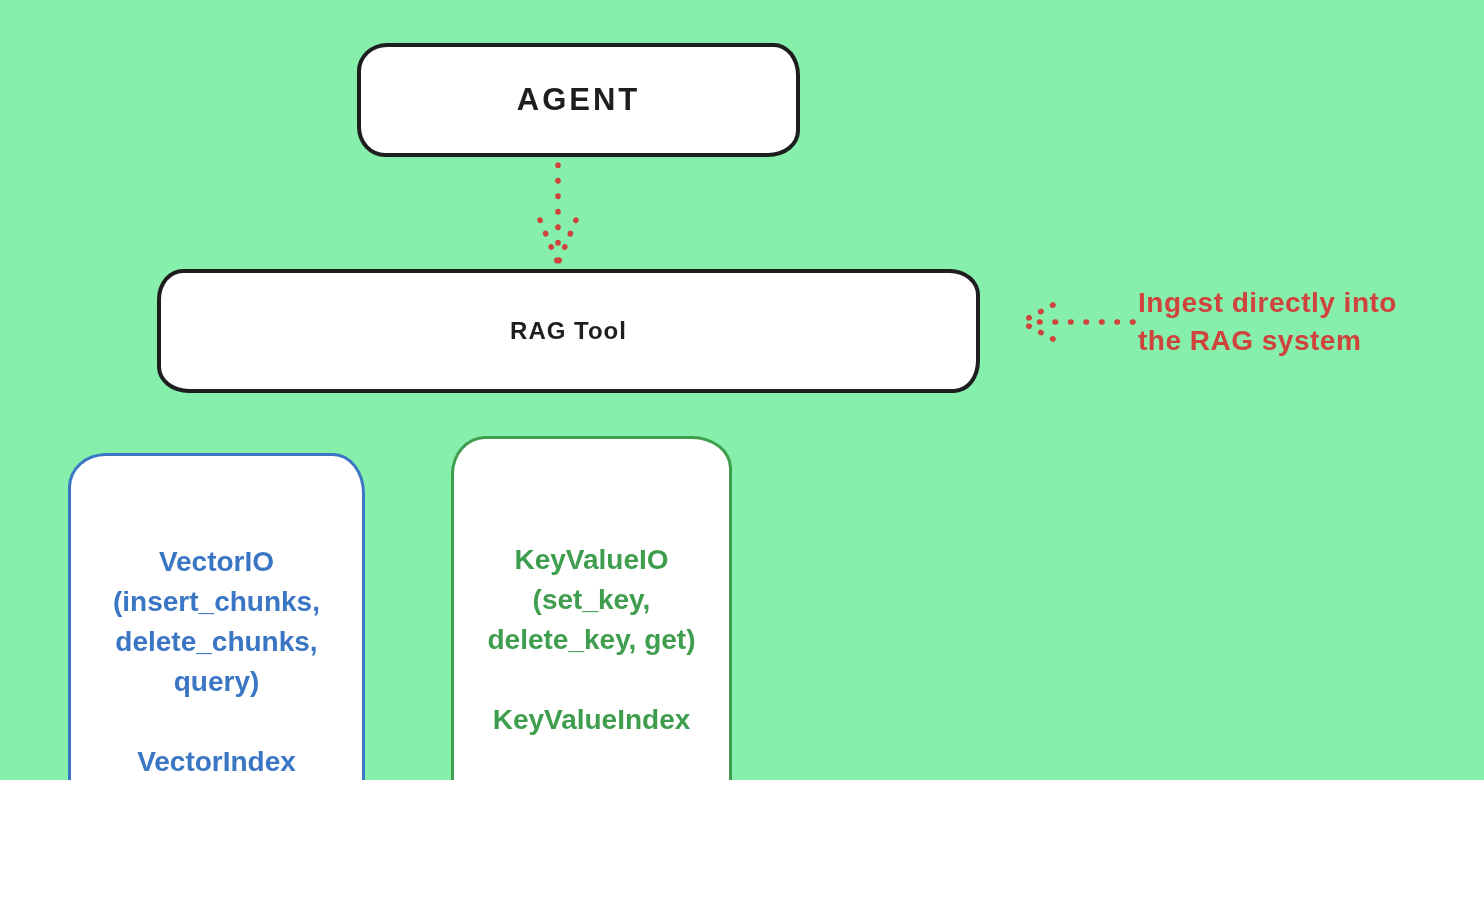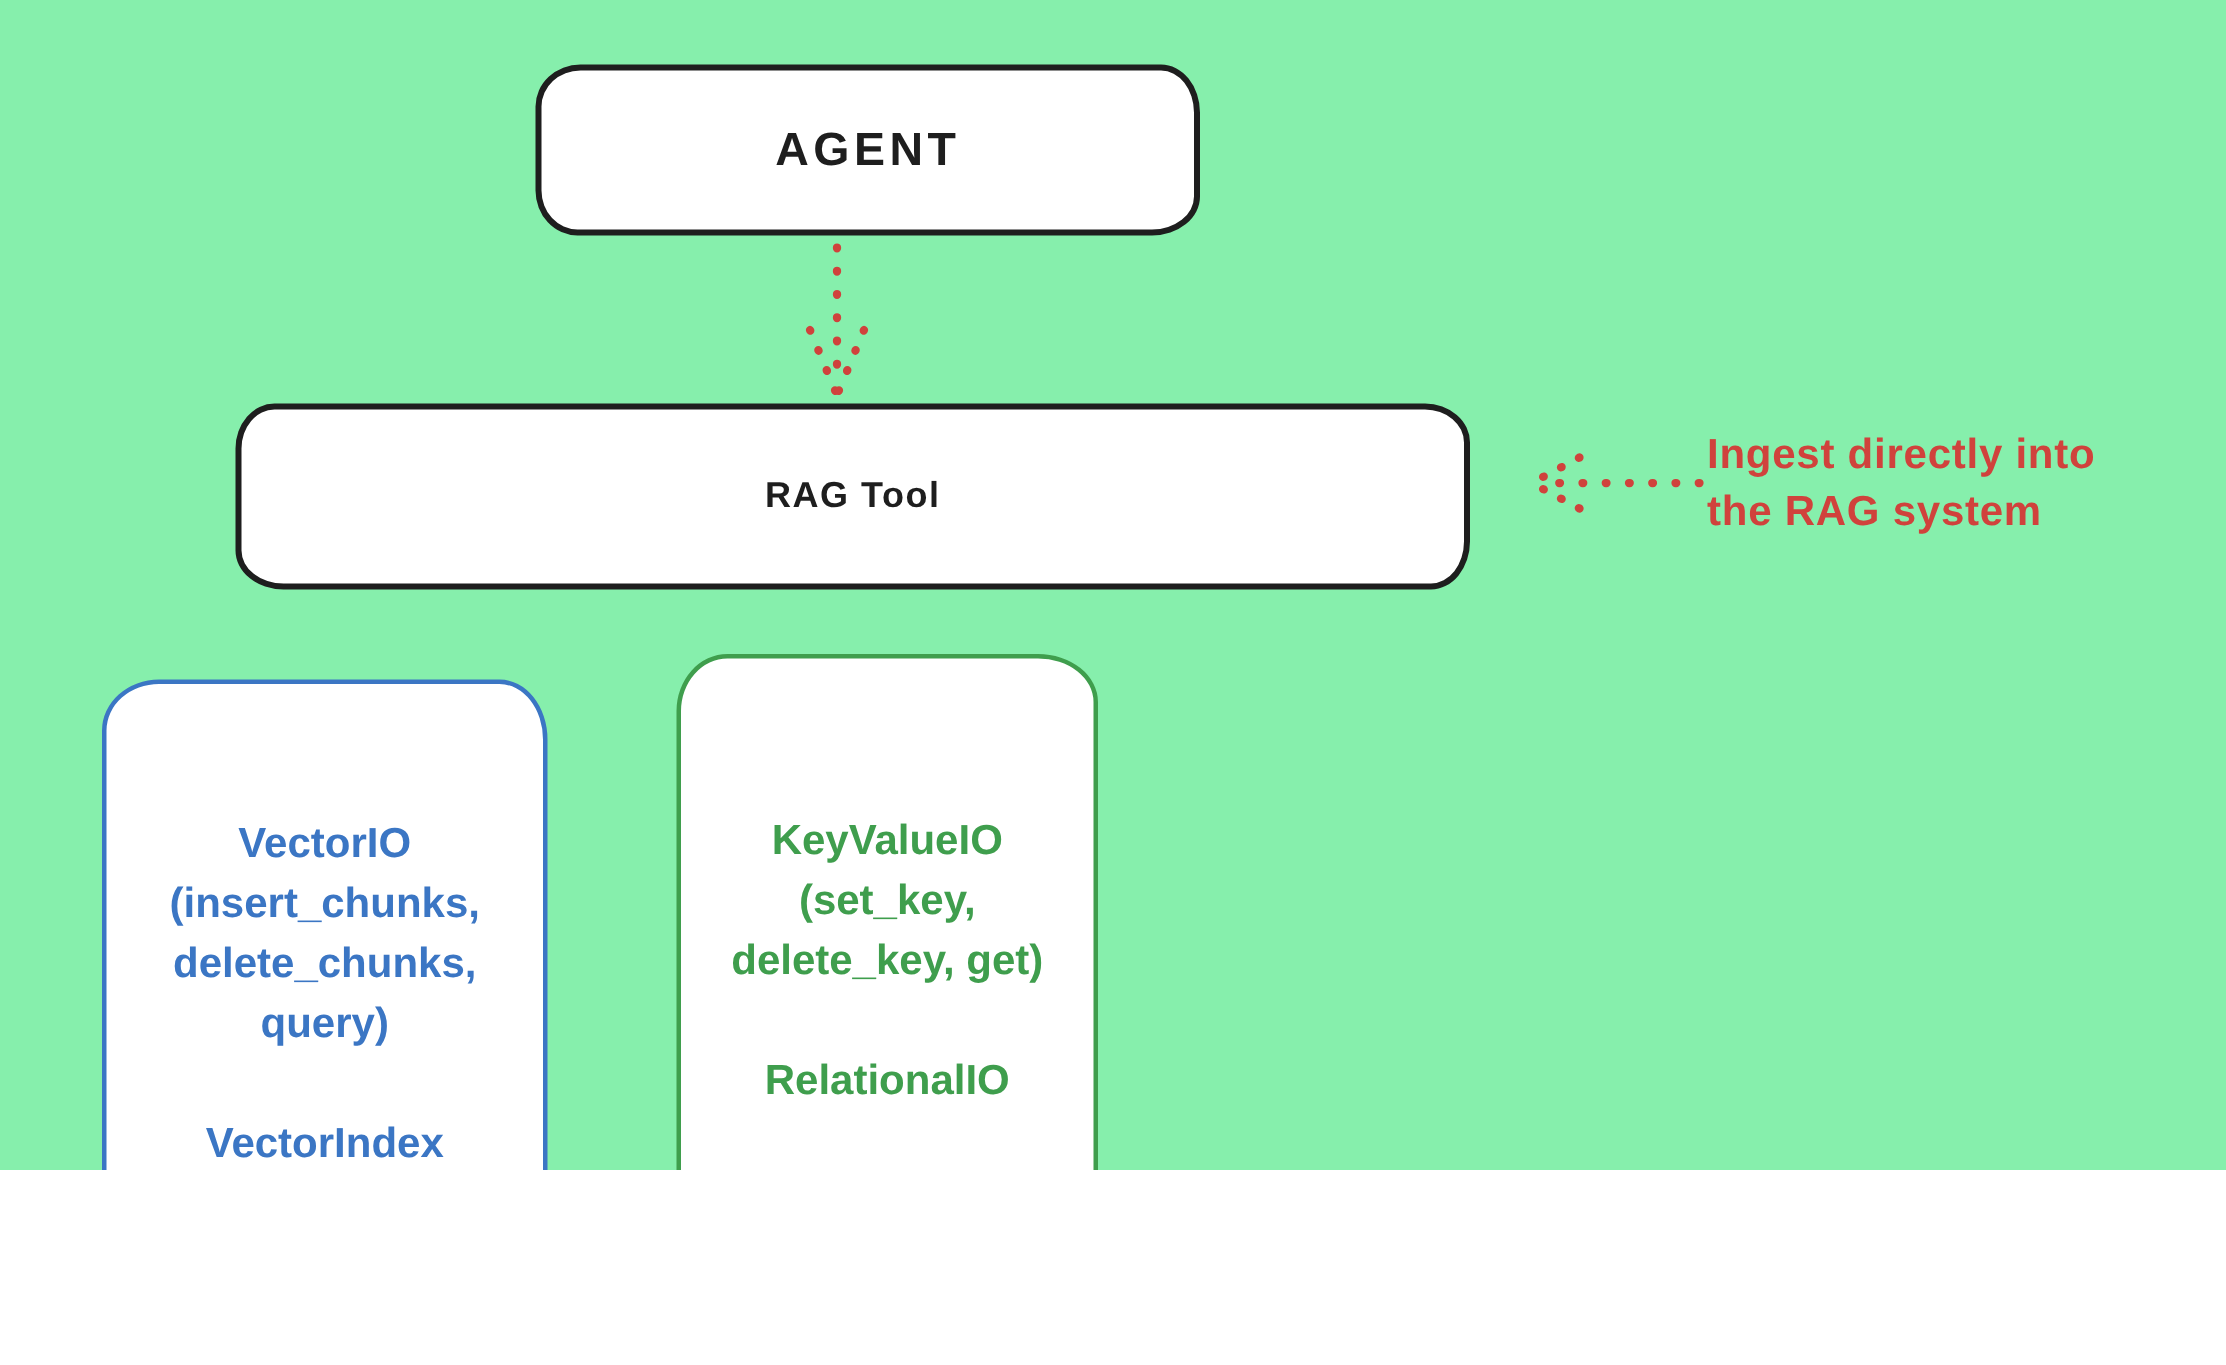--- a/index.html
+++ b/index.html
@@ -121,17 +121,17 @@
     </div>
     <div class="io-index">VectorIndex</div>
   </div>
 
   <div class="node io-box io-box-keyvalue" style="color: rgb(63, 158, 77);">
     <div>
       <div>KeyValueIO</div>
       <div>(set_key,</div>
       <div>delete_key, get)</div>
     </div>
-    <div class="io-index">RelationalIO</div>
+    <div class="io-index">KeyValueIndex</div>
   </div>
 
 
 </div>
 
 </body></html>

